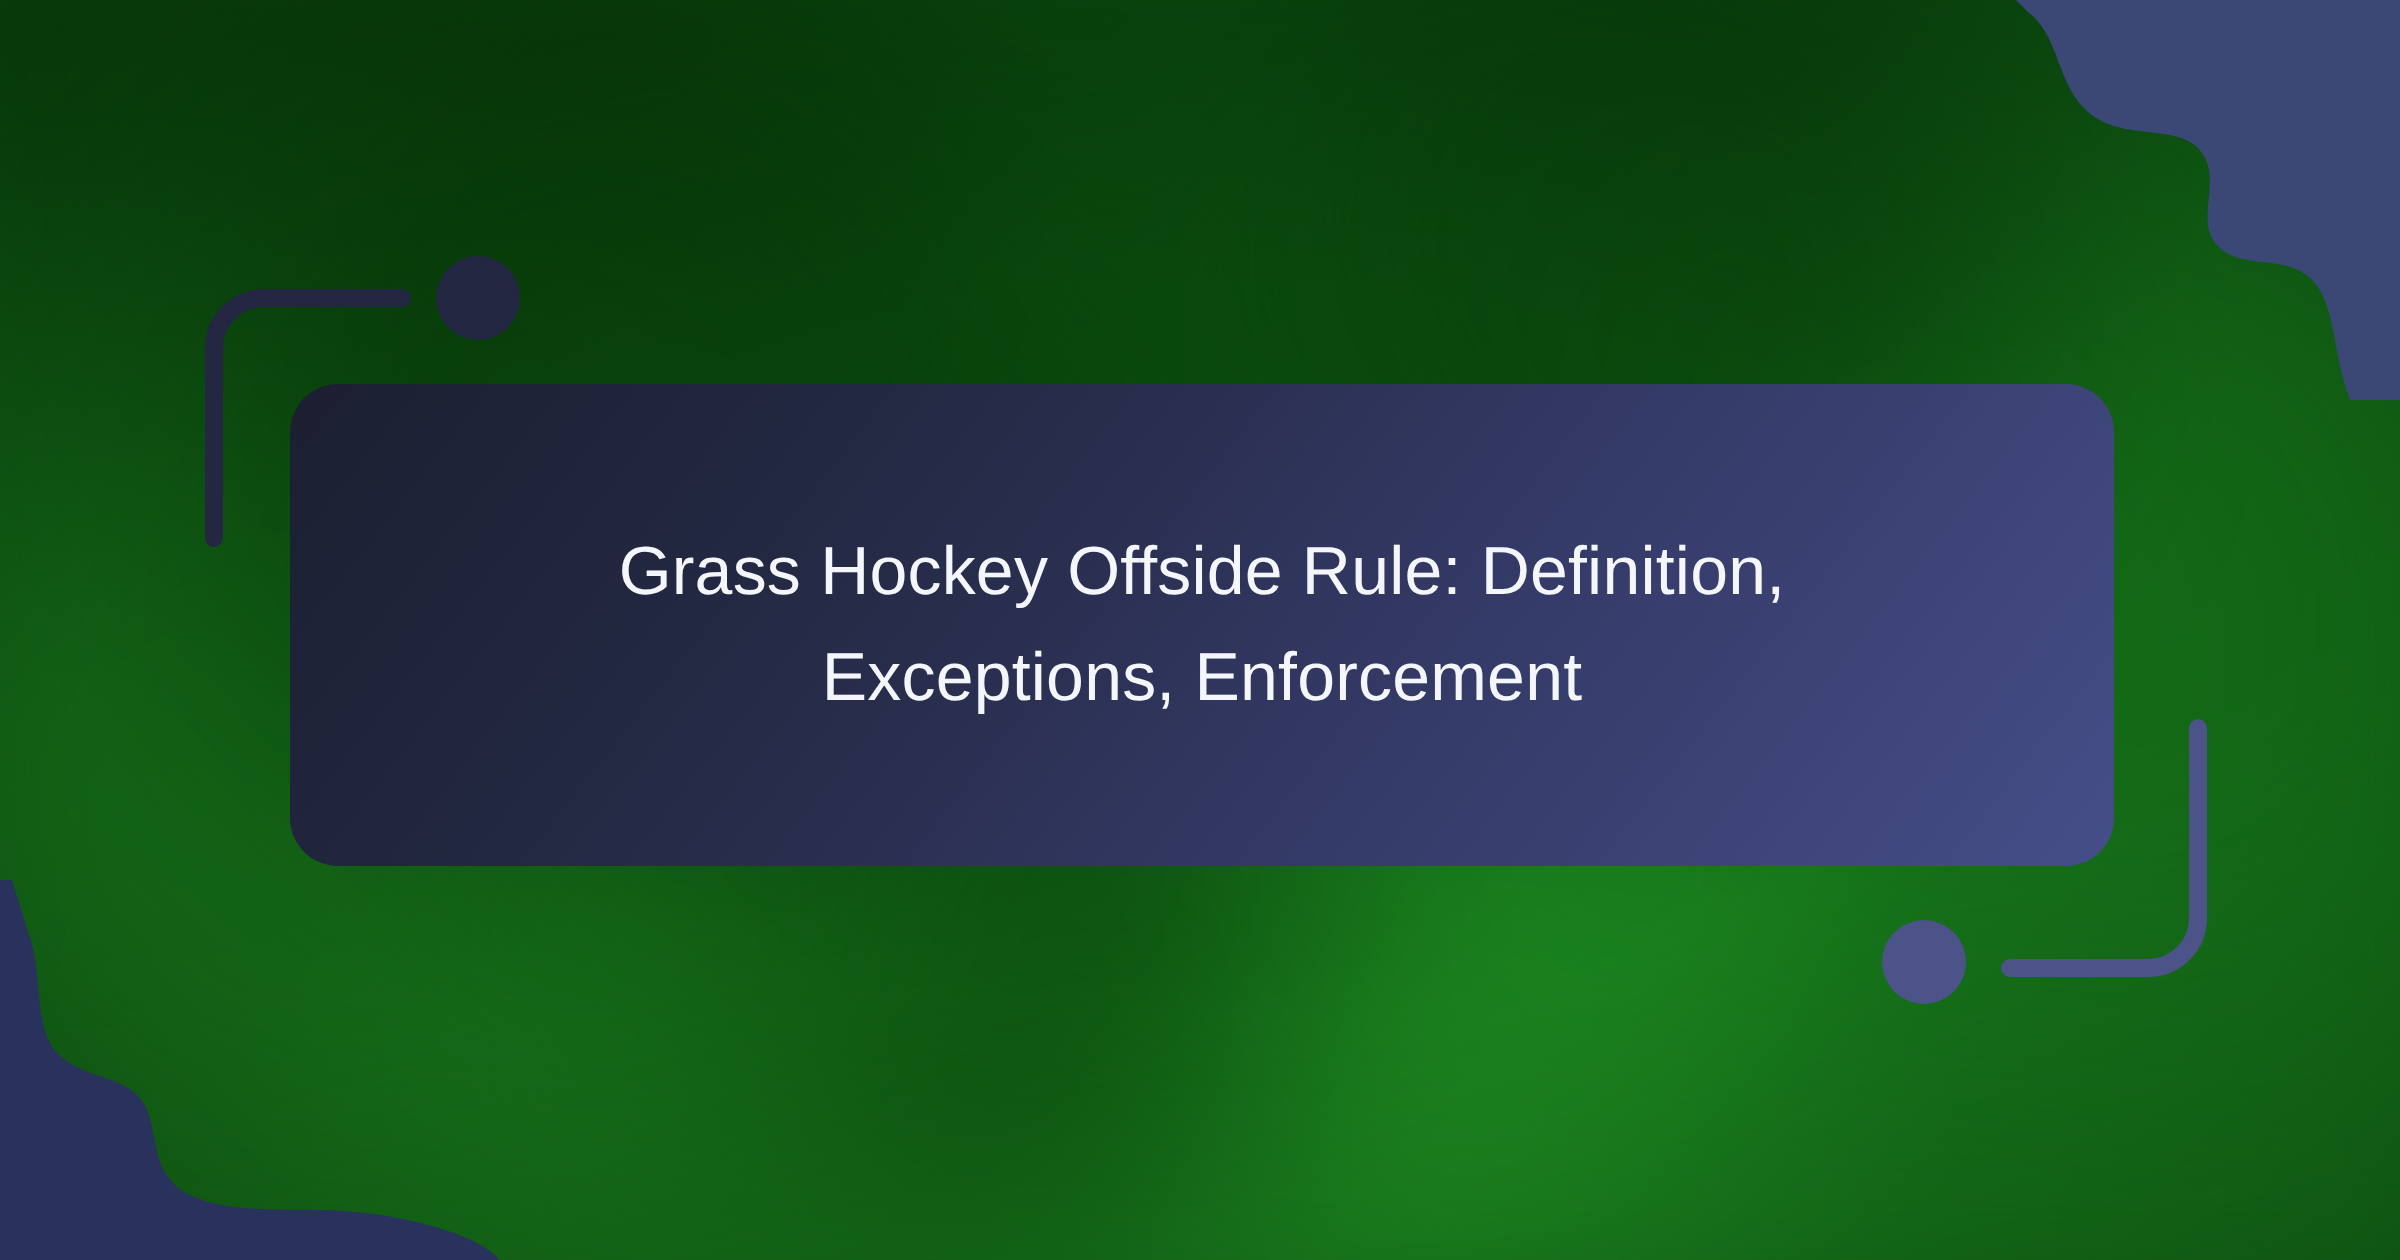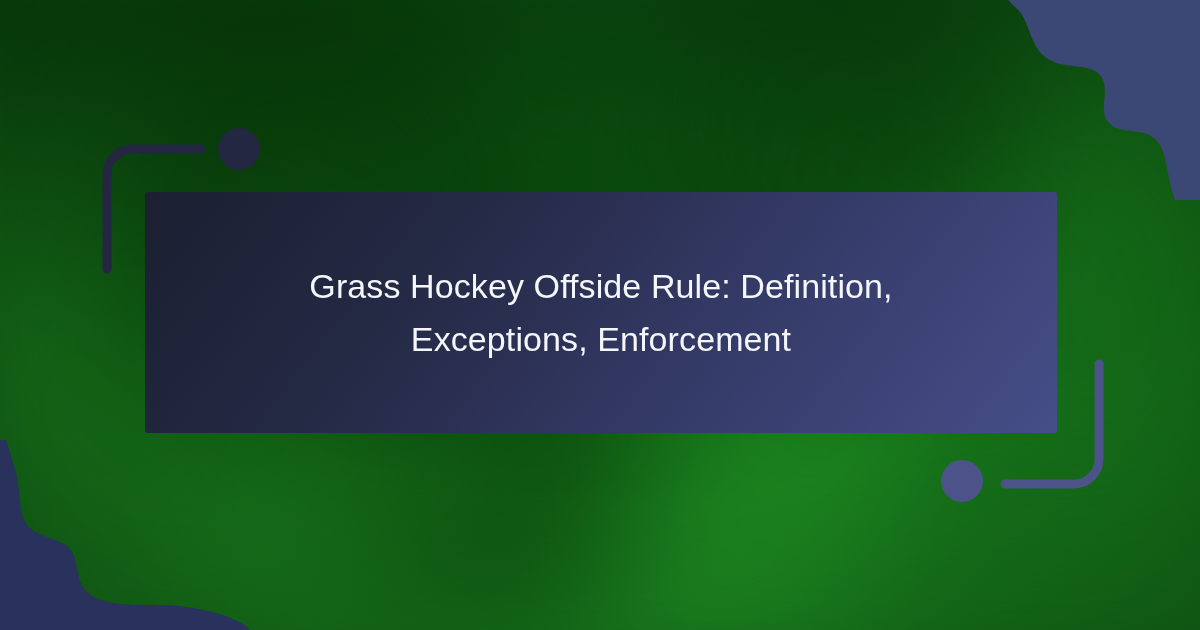--- a/index.html
+++ b/index.html
@@ -81,21 +81,21 @@
     background: #4c5389;
   }
 
   
   .card {
     position: absolute;
     left: 145px;
     top: 192px;
     width: 912px;
     height: 241px;
-    border-radius: 3px;
+    border-radius: 24px;
     background: linear-gradient(128deg, #1b1f30 0%, #252a46 32%, #343a66 62%, #454e88 100%);
     display: flex;
     align-items: center;
     justify-content: center;
     box-sizing: border-box;
     padding: 20px 48px;
   }
   .card-title {
     margin: 0;
     font-size: 34px;

